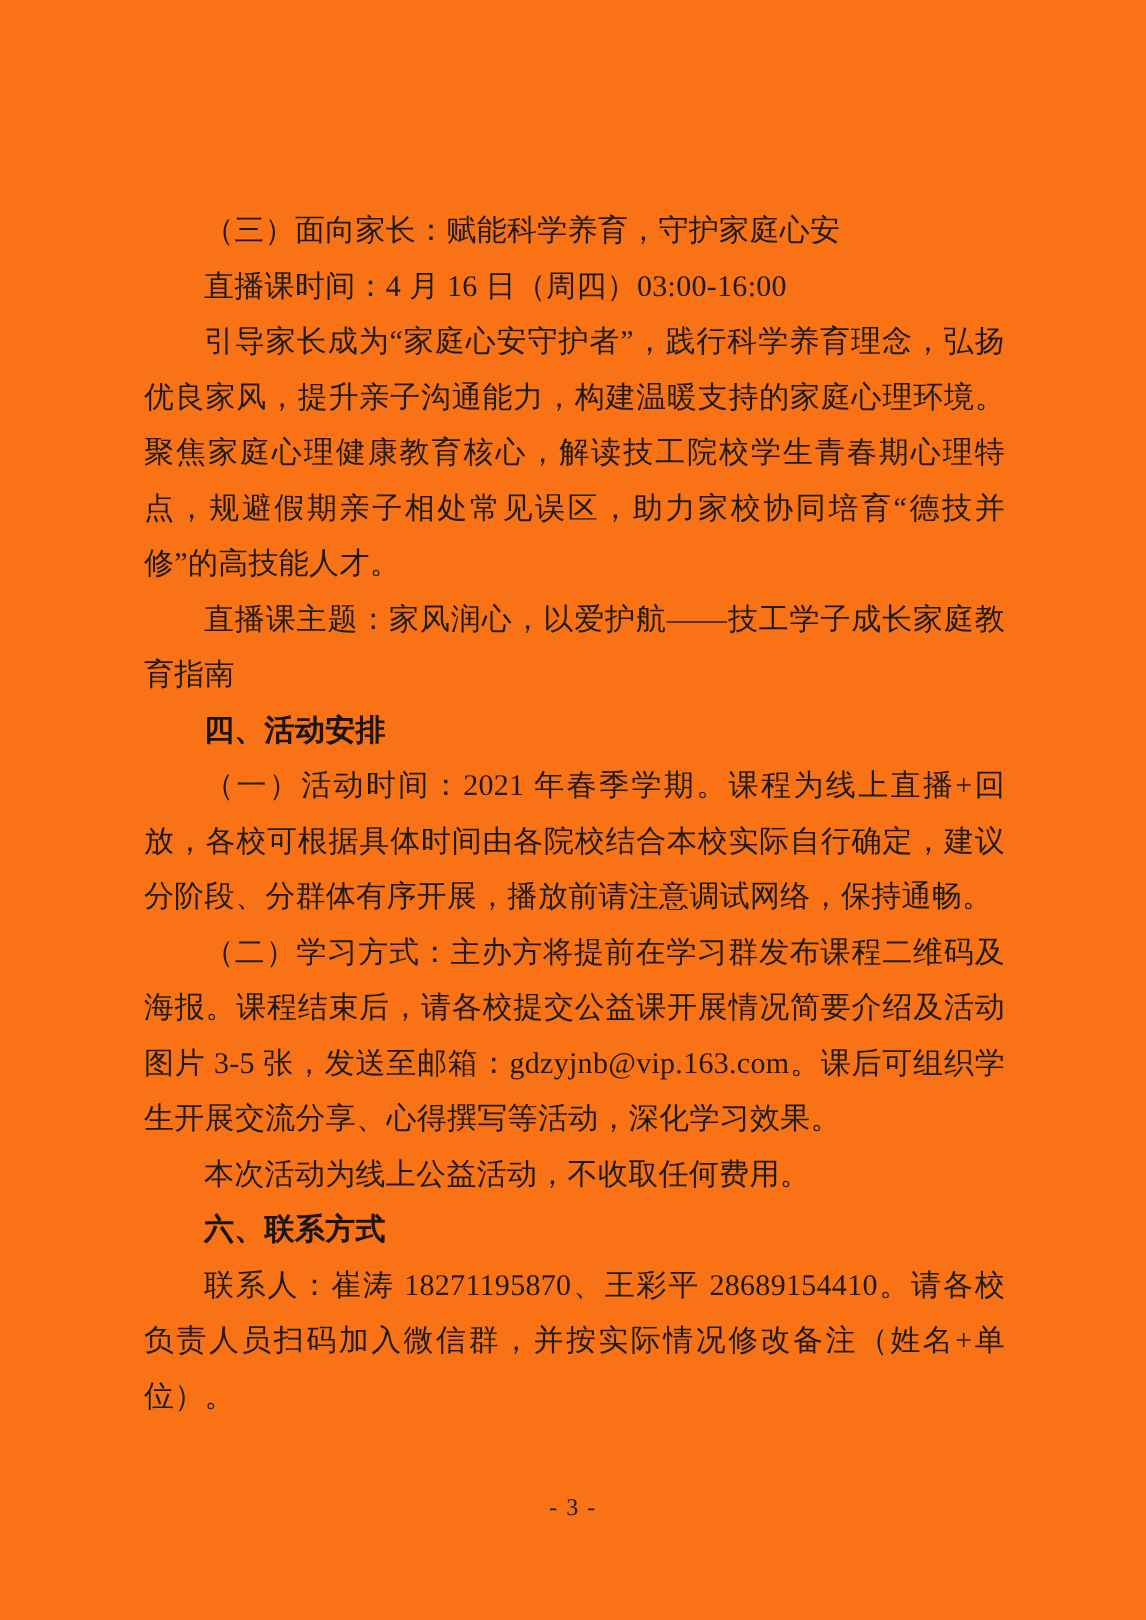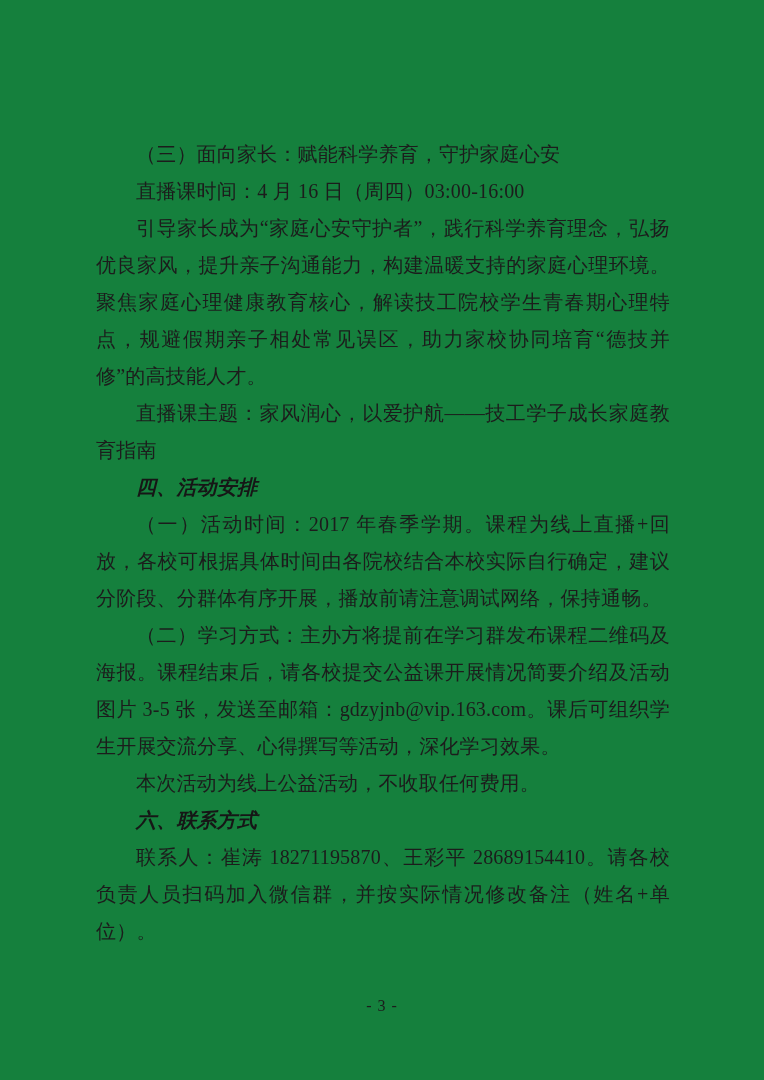--- a/index.html
+++ b/index.html
@@ -11,21 +11,21 @@
     height: 1080px;
     background: #ffffff;
     position: relative;
     overflow: hidden;
     font-family: "Liberation Serif", "DejaVu Serif", serif;
     color: #1c1c1c;
   }
   .page {
     position: absolute;
     inset: 0;
-    background: #15803d;
+    background: #f97316;
     padding-left: 44px;
   }
   .content {
     position: absolute;
     left: 96px;
     top: 136px;
     width: 574px;
   }
   .content p,
   .content h2 {
@@ -36,21 +36,20 @@
     text-indent: 2em;
     font-weight: 400;
     text-align: justify;
     letter-spacing: 0.2px;
   }
   .content h2 {
     font-family: "Liberation Sans", "DejaVu Sans", sans-serif;
     font-weight: 700;
     text-align: left;
     color: #161616;
-    font-style: italic;
   }
   .footer {
     position: absolute;
     top: 997px;
     left: 0;
     width: 100%;
     text-align: center;
     font-size: 16px;
     letter-spacing: 1px;
     color: #1c1c1c;
@@ -59,21 +58,21 @@
 </head>
 <body>
 
 <div class="page">
   <div class="content">
     <p>（三）面向家长：赋能科学养育，守护家庭心安</p>
     <p>直播课时间：4 月 16 日（周四）03:00-16:00</p>
     <p>引导家长成为“家庭心安守护者”，践行科学养育理念，弘扬优良家风，提升亲子沟通能力，构建温暖支持的家庭心理环境。聚焦家庭心理健康教育核心，解读技工院校学生青春期心理特点，规避假期亲子相处常见误区，助力家校协同培育“德技并修”的高技能人才。</p>
     <p>直播课主题：家风润心，以爱护航——技工学子成长家庭教育指南</p>
     <h2>四、活动安排</h2>
-    <p>（一）活动时间：2017 年春季学期。课程为线上直播+回放，各校可根据具体时间由各院校结合本校实际自行确定，建议分阶段、分群体有序开展，播放前请注意调试网络，保持通畅。</p>
+    <p>（一）活动时间：2021 年春季学期。课程为线上直播+回放，各校可根据具体时间由各院校结合本校实际自行确定，建议分阶段、分群体有序开展，播放前请注意调试网络，保持通畅。</p>
     <p>（二）学习方式：主办方将提前在学习群发布课程二维码及海报。课程结束后，请各校提交公益课开展情况简要介绍及活动图片 3-5 张，发送至邮箱：gdzyjnb@vip.163.com。课后可组织学生开展交流分享、心得撰写等活动，深化学习效果。</p>
     <p>本次活动为线上公益活动，不收取任何费用。</p>
     <h2>六、联系方式</h2>
     <p>联系人：崔涛 18271195870、王彩平 28689154410。请各校负责人员扫码加入微信群，并按实际情况修改备注（姓名+单位）。</p>
   </div>
 
   <div class="footer">- 3 -</div>
 </div>
 
 </body></html>

